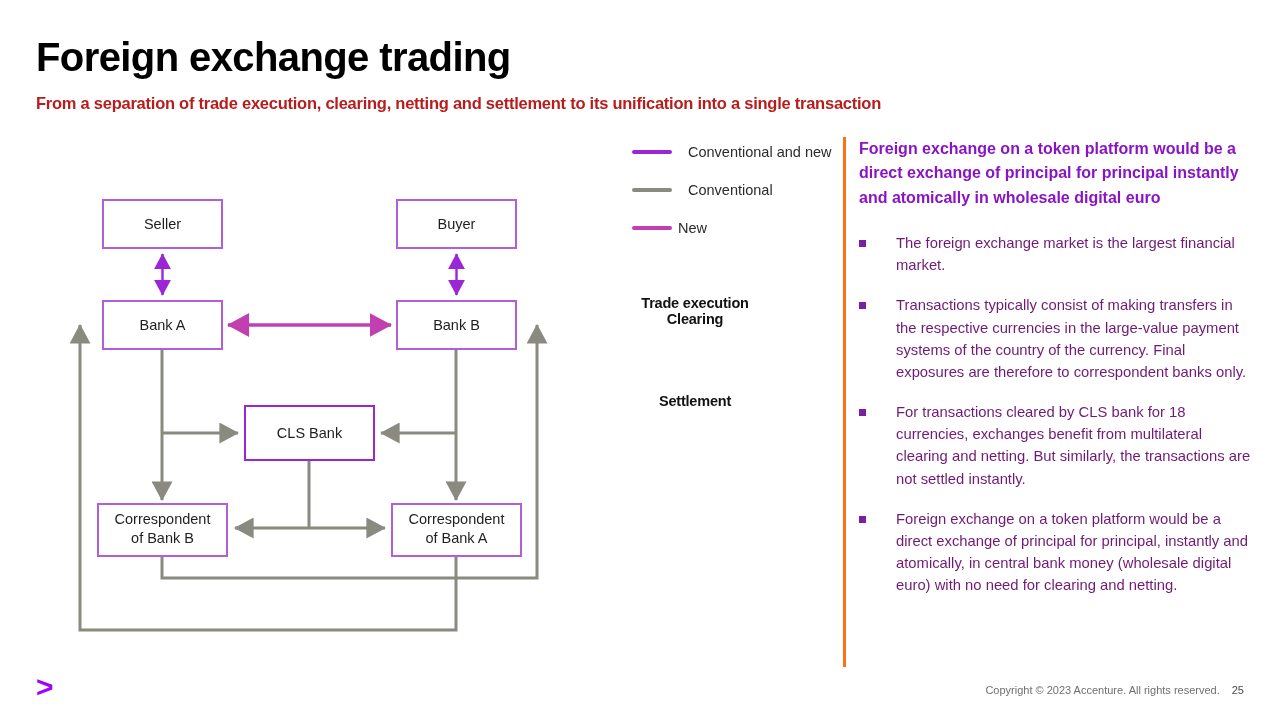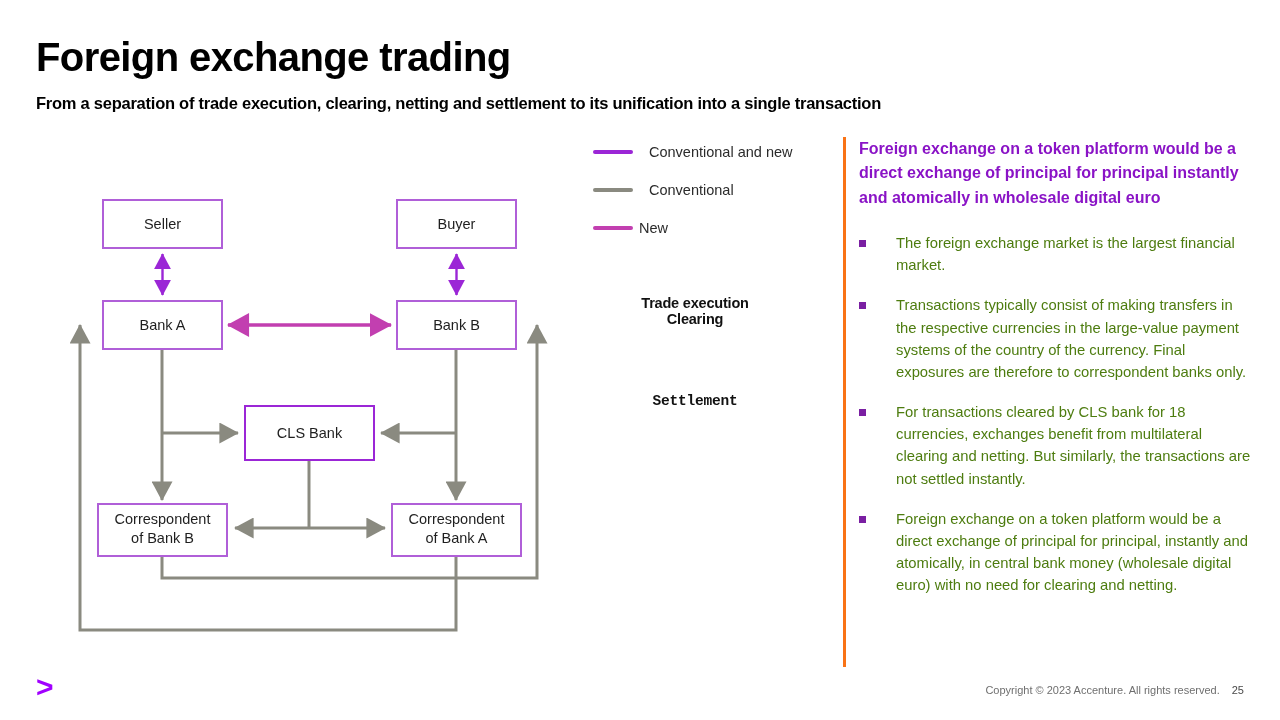--- a/index.html
+++ b/index.html
@@ -29,21 +29,21 @@
   }
   .title .accent { color: #000000; }
   .title .plain  { color: #000000; }
 
   .subtitle {
     position: absolute;
     left: 36px;
     top: 94px;
     font-size: 16.5px;
     font-weight: bold;
-    color: #000000;
+    color: #b91c1c;
     letter-spacing: -0.25px;
     white-space: nowrap;
     text-align: center;
   }
 
   
   #diagram {
     position: absolute;
     left: 0;
     top: 130px;
@@ -52,21 +52,21 @@
   }
   .node-label {
     font-family: "Liberation Sans", sans-serif;
     font-size: 14.5px;
     fill: #1f1f1f;
   }
 
   
   .legend {
     position: absolute;
-    left: 593px;
+    left: 632px;
     top: 133px;
     width: 240px;
   }
   .legend-row {
     display: flex;
     align-items: center;
     height: 38px;
   }
   .legend-swatch {
     width: 40px;
@@ -91,21 +91,21 @@
     text-align: center;
   }
   .stage {
     font-size: 14.5px;
     font-weight: bold;
     color: #111111;
     letter-spacing: -0.2px;
   }
   .stage.s1 { margin-top: 0px; }
   .stage.s2 { }
-  .stage.s3 { margin-top: 66px; font-family: Liberation Mono, monospace; }
+  .stage.s3 { margin-top: 66px; }
 
   
   .panel {
     position: absolute;
     left: 843px;
     top: 137px;
     width: 412px;
     height: 530px;
     border-left: 3px solid #f97316;
     box-sizing: border-box;
@@ -126,21 +126,21 @@
     flex: 0 0 auto;
     width: 7px;
     height: 7px;
     background: #7A1FA2;
     margin-top: 8px;
     margin-right: 30px;
   }
   .bullet-text {
     font-size: 14.8px;
     line-height: 1.5;
-    color: #4d7c0f;
+    color: #701a75;
   }
 
   
   .logo {
     position: absolute;
     left: 36px;
     top: 672px;
     font-size: 30px;
     font-weight: bold;
     color: #A100FF;

